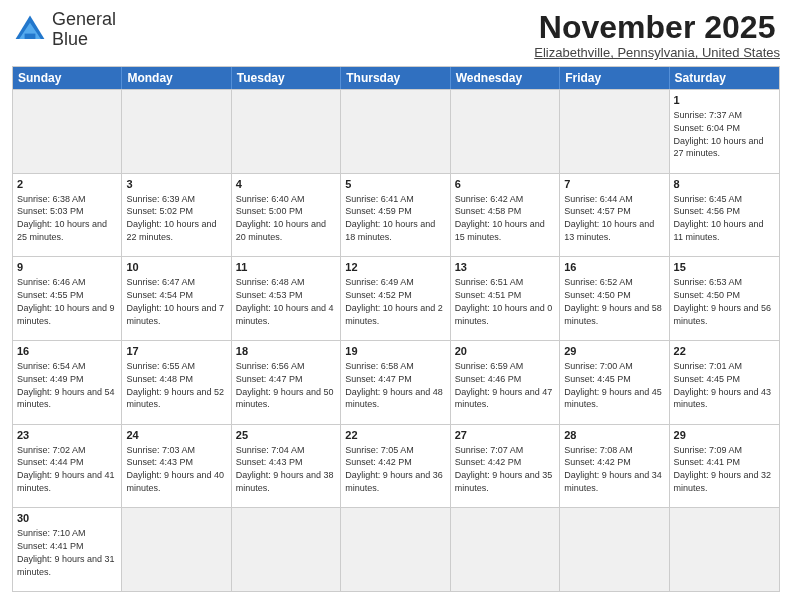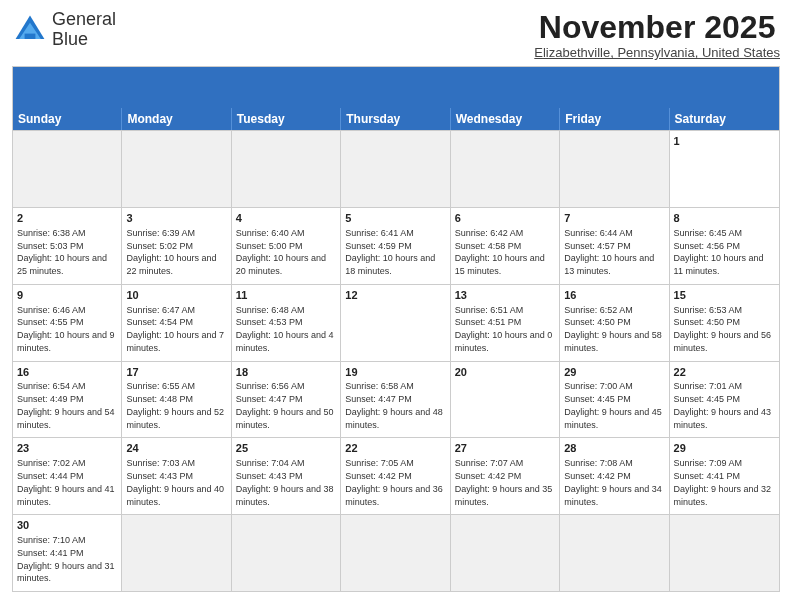--- a/index.html
+++ b/index.html
@@ -63,21 +63,20 @@
       display: grid;
       grid-template-columns: repeat(7, 1fr);
       background: #3070c0;
     }
     .day-header {
       color: #fff;
       font-size: 12px;
       font-weight: bold;
       padding: 4px 5px;
       border-right: 1px solid #5590d8;
-      margin-top: 41px;
     }
     .day-header:last-child { border-right: none; }
     .calendar-body {
       display: flex;
       flex-direction: column;
       flex: 1;
     }
     .cal-row {
       display: grid;
       grid-template-columns: repeat(7, 1fr);
@@ -141,46 +140,46 @@
       <div class="day-header">Saturday</div>
     </div>
     <div class="calendar-body" id="cal-body">
     <div class="cal-row">
           <div class="cal-cell empty"></div>
           <div class="cal-cell empty"></div>
           <div class="cal-cell empty"></div>
           <div class="cal-cell empty"></div>
           <div class="cal-cell empty"></div>
           <div class="cal-cell empty"></div>
-          <div class="cal-cell"><span class="day-num">1</span></div>
+          <div class="cal-cell"><span class="day-num">1</span><span class="sun-info">Sunrise: 7:37 AM<br>Sunset: 6:04 PM<br>Daylight: 10 hours and 27 minutes.</span></div>
         </div>
         <div class="cal-row">
           <div class="cal-cell"><span class="day-num">2</span><span class="sun-info">Sunrise: 6:38 AM<br>Sunset: 5:03 PM<br>Daylight: 10 hours and 25 minutes.</span></div>
           <div class="cal-cell"><span class="day-num">3</span><span class="sun-info">Sunrise: 6:39 AM<br>Sunset: 5:02 PM<br>Daylight: 10 hours and 22 minutes.</span></div>
           <div class="cal-cell"><span class="day-num">4</span><span class="sun-info">Sunrise: 6:40 AM<br>Sunset: 5:00 PM<br>Daylight: 10 hours and 20 minutes.</span></div>
           <div class="cal-cell"><span class="day-num">5</span><span class="sun-info">Sunrise: 6:41 AM<br>Sunset: 4:59 PM<br>Daylight: 10 hours and 18 minutes.</span></div>
           <div class="cal-cell"><span class="day-num">6</span><span class="sun-info">Sunrise: 6:42 AM<br>Sunset: 4:58 PM<br>Daylight: 10 hours and 15 minutes.</span></div>
           <div class="cal-cell"><span class="day-num">7</span><span class="sun-info">Sunrise: 6:44 AM<br>Sunset: 4:57 PM<br>Daylight: 10 hours and 13 minutes.</span></div>
           <div class="cal-cell"><span class="day-num">8</span><span class="sun-info">Sunrise: 6:45 AM<br>Sunset: 4:56 PM<br>Daylight: 10 hours and 11 minutes.</span></div>
         </div>
         <div class="cal-row">
           <div class="cal-cell"><span class="day-num">9</span><span class="sun-info">Sunrise: 6:46 AM<br>Sunset: 4:55 PM<br>Daylight: 10 hours and 9 minutes.</span></div>
           <div class="cal-cell"><span class="day-num">10</span><span class="sun-info">Sunrise: 6:47 AM<br>Sunset: 4:54 PM<br>Daylight: 10 hours and 7 minutes.</span></div>
           <div class="cal-cell"><span class="day-num">11</span><span class="sun-info">Sunrise: 6:48 AM<br>Sunset: 4:53 PM<br>Daylight: 10 hours and 4 minutes.</span></div>
-          <div class="cal-cell"><span class="day-num">12</span></div>
+          <div class="cal-cell"><span class="day-num">12</span><span class="sun-info">Sunrise: 6:49 AM<br>Sunset: 4:52 PM<br>Daylight: 10 hours and 2 minutes.</span></div>
           <div class="cal-cell"><span class="day-num">13</span><span class="sun-info">Sunrise: 6:51 AM<br>Sunset: 4:51 PM<br>Daylight: 10 hours and 0 minutes.</span></div>
           <div class="cal-cell"><span class="day-num">16</span><span class="sun-info">Sunrise: 6:52 AM<br>Sunset: 4:50 PM<br>Daylight: 9 hours and 58 minutes.</span></div>
           <div class="cal-cell"><span class="day-num">15</span><span class="sun-info">Sunrise: 6:53 AM<br>Sunset: 4:50 PM<br>Daylight: 9 hours and 56 minutes.</span></div>
         </div>
         <div class="cal-row">
           <div class="cal-cell"><span class="day-num">16</span><span class="sun-info">Sunrise: 6:54 AM<br>Sunset: 4:49 PM<br>Daylight: 9 hours and 54 minutes.</span></div>
           <div class="cal-cell"><span class="day-num">17</span><span class="sun-info">Sunrise: 6:55 AM<br>Sunset: 4:48 PM<br>Daylight: 9 hours and 52 minutes.</span></div>
           <div class="cal-cell"><span class="day-num">18</span><span class="sun-info">Sunrise: 6:56 AM<br>Sunset: 4:47 PM<br>Daylight: 9 hours and 50 minutes.</span></div>
           <div class="cal-cell"><span class="day-num">19</span><span class="sun-info">Sunrise: 6:58 AM<br>Sunset: 4:47 PM<br>Daylight: 9 hours and 48 minutes.</span></div>
-          <div class="cal-cell"><span class="day-num">20</span></div>
+          <div class="cal-cell"><span class="day-num">20</span><span class="sun-info">Sunrise: 6:59 AM<br>Sunset: 4:46 PM<br>Daylight: 9 hours and 47 minutes.</span></div>
           <div class="cal-cell"><span class="day-num">29</span><span class="sun-info">Sunrise: 7:00 AM<br>Sunset: 4:45 PM<br>Daylight: 9 hours and 45 minutes.</span></div>
           <div class="cal-cell"><span class="day-num">22</span><span class="sun-info">Sunrise: 7:01 AM<br>Sunset: 4:45 PM<br>Daylight: 9 hours and 43 minutes.</span></div>
         </div>
         <div class="cal-row">
           <div class="cal-cell"><span class="day-num">23</span><span class="sun-info">Sunrise: 7:02 AM<br>Sunset: 4:44 PM<br>Daylight: 9 hours and 41 minutes.</span></div>
           <div class="cal-cell"><span class="day-num">24</span><span class="sun-info">Sunrise: 7:03 AM<br>Sunset: 4:43 PM<br>Daylight: 9 hours and 40 minutes.</span></div>
           <div class="cal-cell"><span class="day-num">25</span><span class="sun-info">Sunrise: 7:04 AM<br>Sunset: 4:43 PM<br>Daylight: 9 hours and 38 minutes.</span></div>
           <div class="cal-cell"><span class="day-num">22</span><span class="sun-info">Sunrise: 7:05 AM<br>Sunset: 4:42 PM<br>Daylight: 9 hours and 36 minutes.</span></div>
           <div class="cal-cell"><span class="day-num">27</span><span class="sun-info">Sunrise: 7:07 AM<br>Sunset: 4:42 PM<br>Daylight: 9 hours and 35 minutes.</span></div>
           <div class="cal-cell"><span class="day-num">28</span><span class="sun-info">Sunrise: 7:08 AM<br>Sunset: 4:42 PM<br>Daylight: 9 hours and 34 minutes.</span></div>

